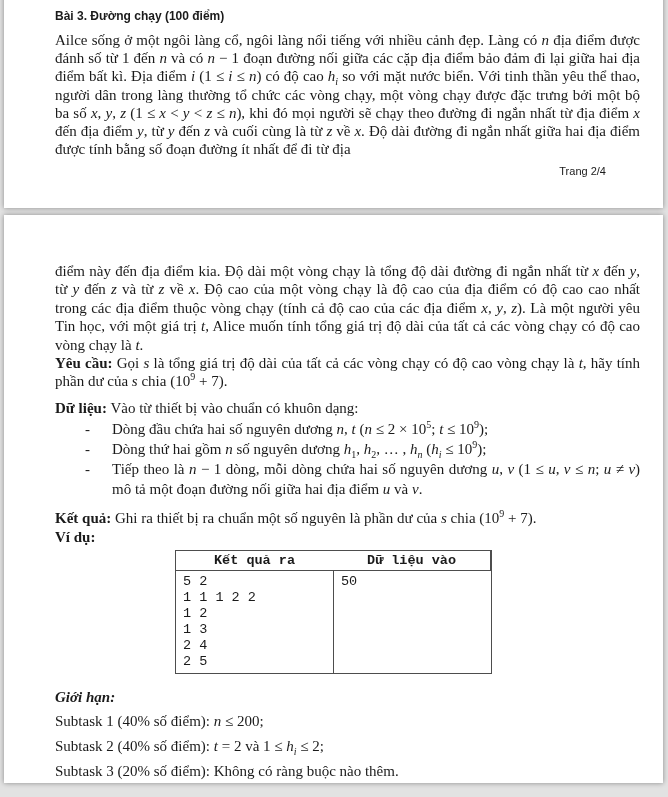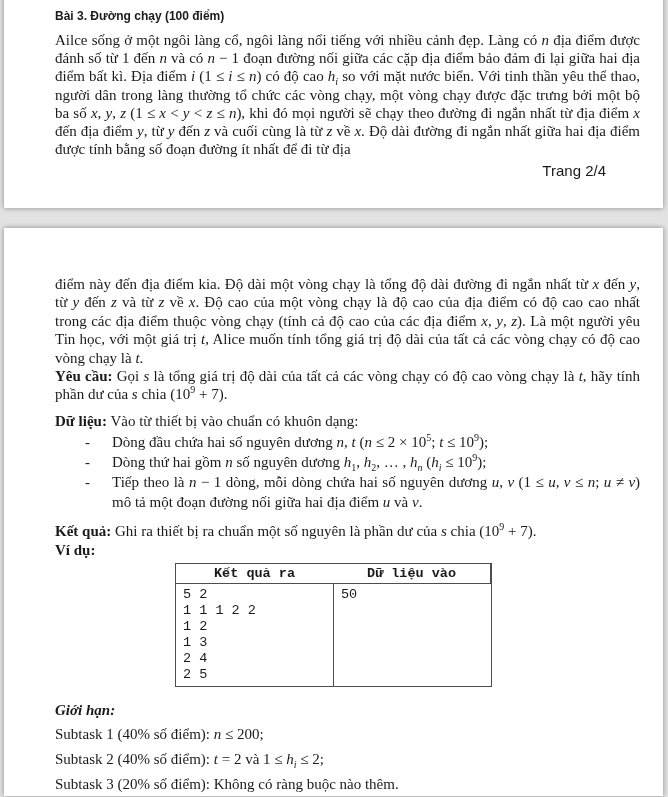--- a/index.html
+++ b/index.html
@@ -8,31 +8,31 @@
     background:#e2e2e2;
     font-family:"Liberation Serif","DejaVu Serif",serif;
     color:#1a1a1a;
   }
   .page{
     position:absolute;left:4px;width:659px;background:#ffffff;
     box-sizing:border-box;
     box-shadow:0 0 5px rgba(0,0,0,0.40);
   }
   .page1{top:-12px;height:220px;padding:18px 23px 0 51px;}
-  .page2{top:228px;height:568px;padding:47px 23px 0 51px;}
+  .page2{top:215px;height:568px;padding:47px 23px 0 51px;}
 
   .title{
     font-family:"Liberation Sans","DejaVu Sans",sans-serif;
     font-weight:bold;font-size:12px;line-height:21px;margin:0 0 4px 0;
   }
   .para{font-size:15px;line-height:18.4px;text-align:justify;margin:0;}
   .p1-para{line-height:18.2px;}
   .footer{
     font-family:"Liberation Sans","DejaVu Sans",sans-serif;
-    font-size:15px;line-height:18px;text-align:right;
+    font-size:11px;line-height:18px;text-align:right;
     padding-right:34px;margin-top:4px;
   }
   .req{margin-top:0;}
   .spec{margin-top:8px;}
   .bullets{margin:2px 0 0 30px;}
   .bullet{display:flex;font-size:15px;line-height:20px;}
   .bullet .dash{width:27px;flex:none;}
   .bullet .btext{flex:1;text-align:justify;}
   .out-spec{margin-top:10px;}
   .example-label{}

